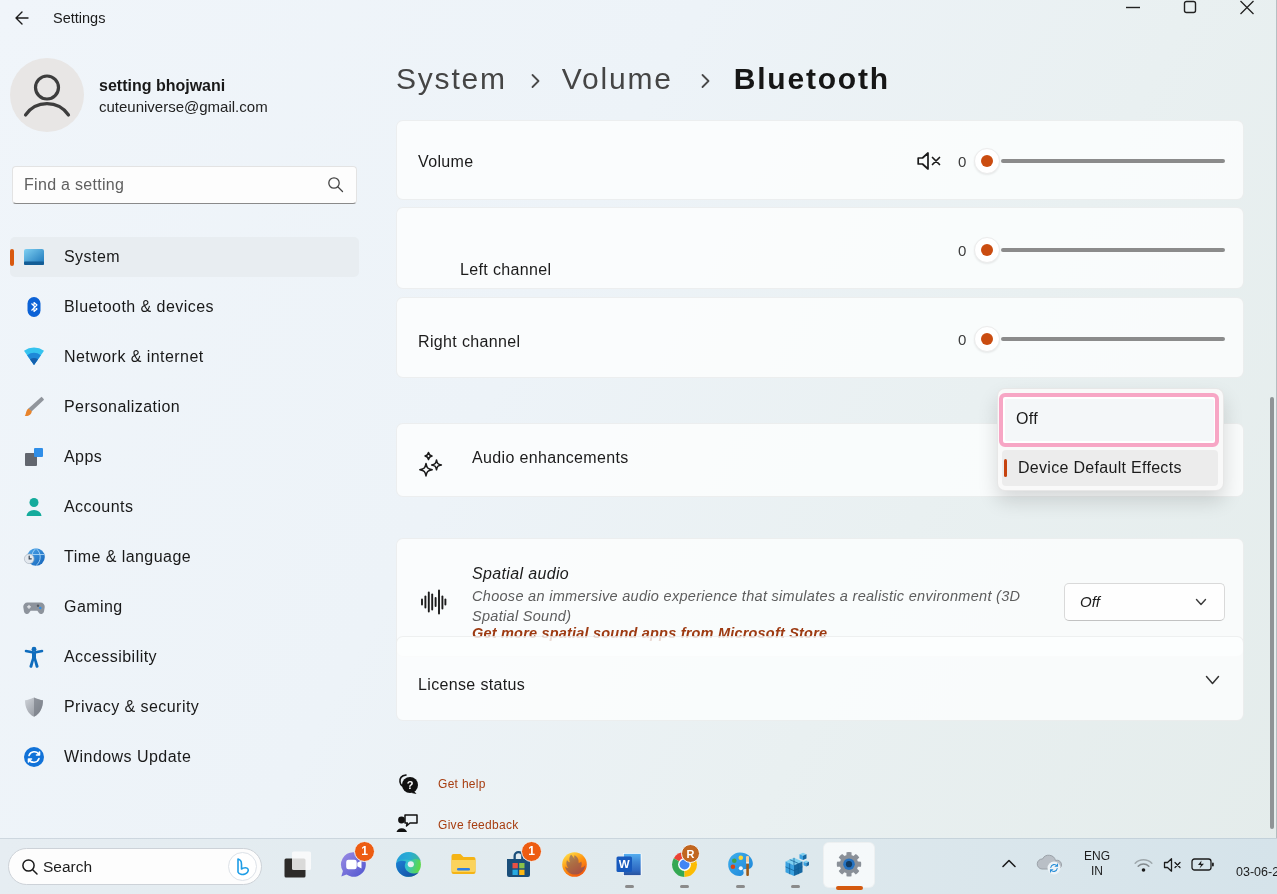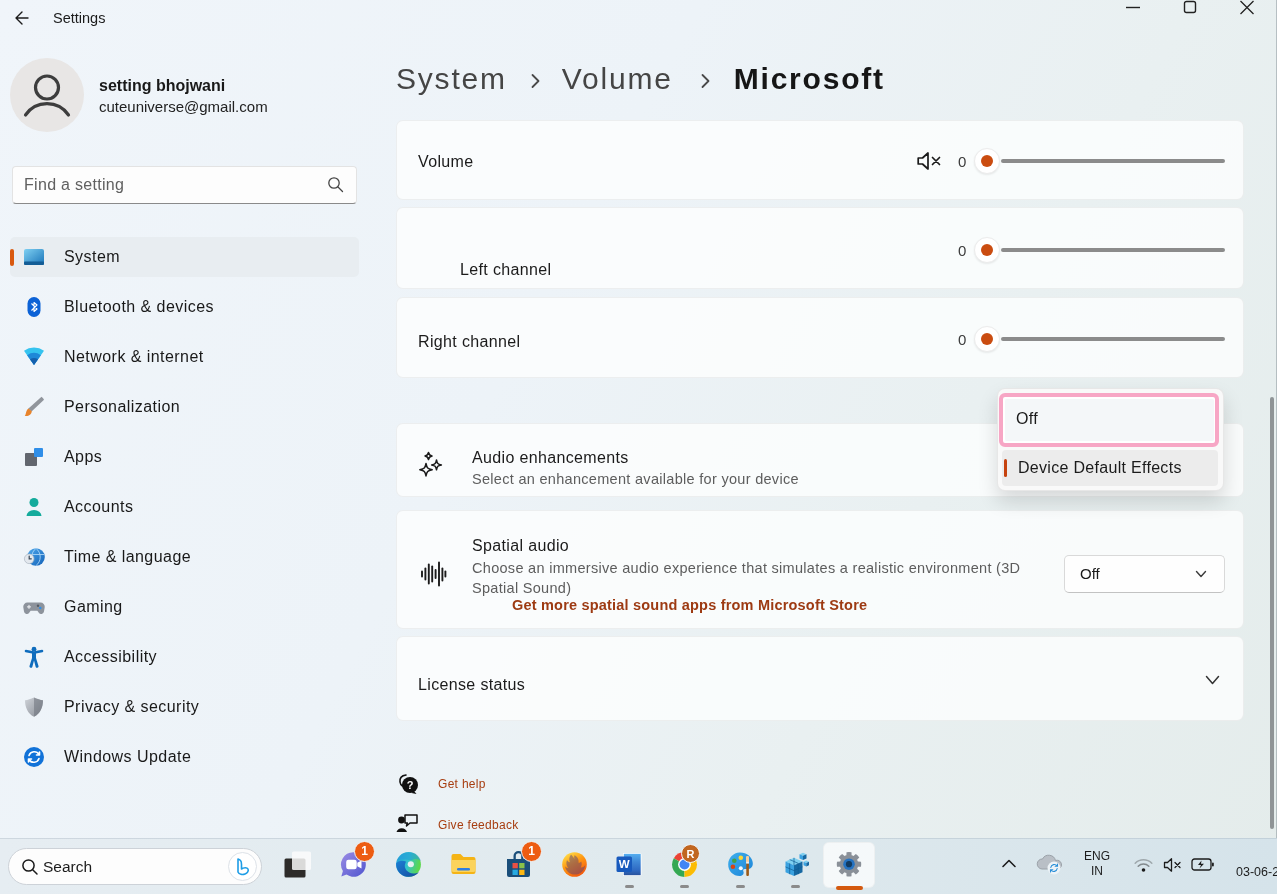--- a/index.html
+++ b/index.html
@@ -28,21 +28,21 @@
 
 .crumbs { left:396px; top:62px; font-size:30px; letter-spacing:1.8px; display:flex; align-items:center; }
 .card { left:396px; width:848px; background:rgba(252,254,254,.82); border:1px solid rgba(0,0,0,0.055); border-radius:7px; }
 .cardlabel { position:absolute; left:21px; font-size:16px; letter-spacing:0.35px; color:#1b1b1b; }
 .slider-zero { position:absolute; font-size:15px; color:#3c3c3c; left:561px; }
 .thumb { position:absolute; left:577px; width:26px; height:26px; border-radius:50%; background:#fff; border:1px solid #ececec; box-shadow:0 1px 2px rgba(0,0,0,0.08); }
 .thumb::after { content:""; position:absolute; left:6px; top:6px; width:12px; height:12px; border-radius:50%; background:#ca4c10; }
 .track { position:absolute; left:604px; width:224px; height:4.5px; border-radius:3px; background:#8b8b8b; }
 .subtitle { color:#5d5d5d; font-size:14.5px; letter-spacing:0.3px; }
 .ddbtn { position:absolute; left:667px; top:44px; width:161px; height:38px; background:#fefefe; border:1px solid #d9d9d9; border-bottom-color:#c2c2c2; border-radius:5px; }
-.link { color:#9d3a12; font-weight:bold; font-size:14.5px; letter-spacing:0.2px;margin-left:40px; }
+.link { color:#9d3a12; font-weight:bold; font-size:14.5px; letter-spacing:0.2px; }
 
 .menu { left:997px; top:388px; width:227px; height:103px; background:#f9f9f9; border:1px solid rgba(0,0,0,0.07); border-radius:8px; box-shadow:0 10px 20px rgba(0,0,0,0.14); }
 .mi1 { position:absolute; left:1px; top:4px; width:220px; height:53.5px; border:4.5px solid #f7a6c5; border-radius:6px; background:#fff; }
 .mi1 .inner { position:absolute; left:1.5px; top:1.5px; right:1.5px; bottom:1.5px; background:#f4f7f9; border-radius:2px; }
 .mi2 { position:absolute; left:4px; top:61px; width:216px; height:36px; background:#ececec; border-radius:4px; }
 .mi2 .bar { position:absolute; left:1.5px; top:9px; width:3.5px; height:18px; border-radius:2px; background:#c6430f; }
 .mtext { position:absolute; font-size:16px; letter-spacing:0.3px; color:#1b1b1b; }
 
 .helprow { left:396px; font-size:12px; letter-spacing:0.3px; color:#a73d10; }
 
@@ -194,21 +194,21 @@
 
 <div class="abs crumbs">
   <span style="color:#454545;">System</span>
   <svg width="13" height="20" viewBox="0 0 13 20" style="margin:3px 20px 0 22px;">
       <path d="M3.5 4 L9.5 10 L3.5 16" stroke="#494949" stroke-width="1.8" fill="none" stroke-linecap="round" stroke-linejoin="round"></path>
     </svg>
   <span style="color:#454545;">Volume</span>
   <svg width="13" height="20" viewBox="0 0 13 20" style="margin:3px 22px 0 26px;">
       <path d="M3.5 4 L9.5 10 L3.5 16" stroke="#494949" stroke-width="1.8" fill="none" stroke-linecap="round" stroke-linejoin="round"></path>
     </svg>
-  <span style="color:#161616; font-weight:bold;">Microsoft</span>
+  <span style="color:#161616; font-weight:bold;">Bluetooth</span>
 </div>
 
 <div class="abs card" style="top:120px; height:80px;">
   <div class="cardlabel" style="top:32px;">Volume</div>
   <svg style="position:absolute; left:519px; top:29px;" width="26" height="22" viewBox="0 0 26 22">
     <path d="M2.2 8 h4.3 l5.5 -5 v16 l-5.5 -5 h-4.3 z" fill="none" stroke="#1b1b1b" stroke-width="1.7" stroke-linejoin="round"></path>
     <path d="M16.5 7.5 l7 7 M23.5 7.5 l-7 7" stroke="#1b1b1b" stroke-width="1.7" stroke-linecap="round"></path>
   </svg>
   <div class="slider-zero" style="top:32px;">0</div>
   <div class="thumb" style="top:27px;"></div>
@@ -229,24 +229,23 @@
   <div class="track" style="top:38.5px;"></div>
 </div>
 
 <div class="abs card" style="top:423px; height:74px;">
   <svg style="position:absolute; left:20px; top:27px;" width="30" height="30" viewBox="0 0 30 30">
     <path d="M11.5 1.5 C12 4 12.5 4.5 15 5 C12.5 5.5 12 6 11.5 8.5 C11 6 10.5 5.5 8 5 C10.5 4.5 11 4 11.5 1.5 Z" fill="none" stroke="#1b1b1b" stroke-width="1.5" stroke-linejoin="round"></path>
     <path d="M19.5 9 C20.2 12.6 20.8 13.2 24.4 13.9 C20.8 14.6 20.2 15.2 19.5 18.8 C18.8 15.2 18.2 14.6 14.6 13.9 C18.2 13.2 18.8 12.6 19.5 9 Z" fill="none" stroke="#1b1b1b" stroke-width="1.5" stroke-linejoin="round"></path>
     <path d="M9 12.5 C9.9 17.1 10.6 17.8 15.2 18.7 C10.6 19.6 9.9 20.3 9 24.9 C8.1 20.3 7.4 19.6 2.8 18.7 C7.4 17.8 8.1 17.1 9 12.5 Z" fill="none" stroke="#1b1b1b" stroke-width="1.5" stroke-linejoin="round"></path>
   </svg>
   <div class="cardlabel" style="left:75px; top:25px;">Audio enhancements</div>
-  <div class="subtitle" style="position:absolute; left:75px; top:47px;">Select an enhancement available for your device</div>
-</div>
-
-<div class="abs card" style="top:510px; height:119px;">
+</div>
+
+<div class="abs card" style="top:538px; height:119px;font-style:italic;">
   <svg style="position:absolute; left:23px; top:50px;" width="27" height="26" viewBox="0 0 27 26">
     <g stroke="#1b1b1b" stroke-width="1.9" stroke-linecap="round">
       <line x1="2" y1="10.5" x2="2" y2="15.5"></line>
       <line x1="5.4" y1="7.5" x2="5.4" y2="18.5"></line>
       <line x1="8.8" y1="3.5" x2="8.8" y2="22.5"></line>
       <line x1="12.2" y1="5.5" x2="12.2" y2="20.5"></line>
       <line x1="15.6" y1="9" x2="15.6" y2="17"></line>
       <line x1="19" y1="1.5" x2="19" y2="24.5"></line>
       <line x1="22.4" y1="7.5" x2="22.4" y2="19.5"></line>
       <line x1="25.4" y1="10.5" x2="25.4" y2="15.5"></line>

